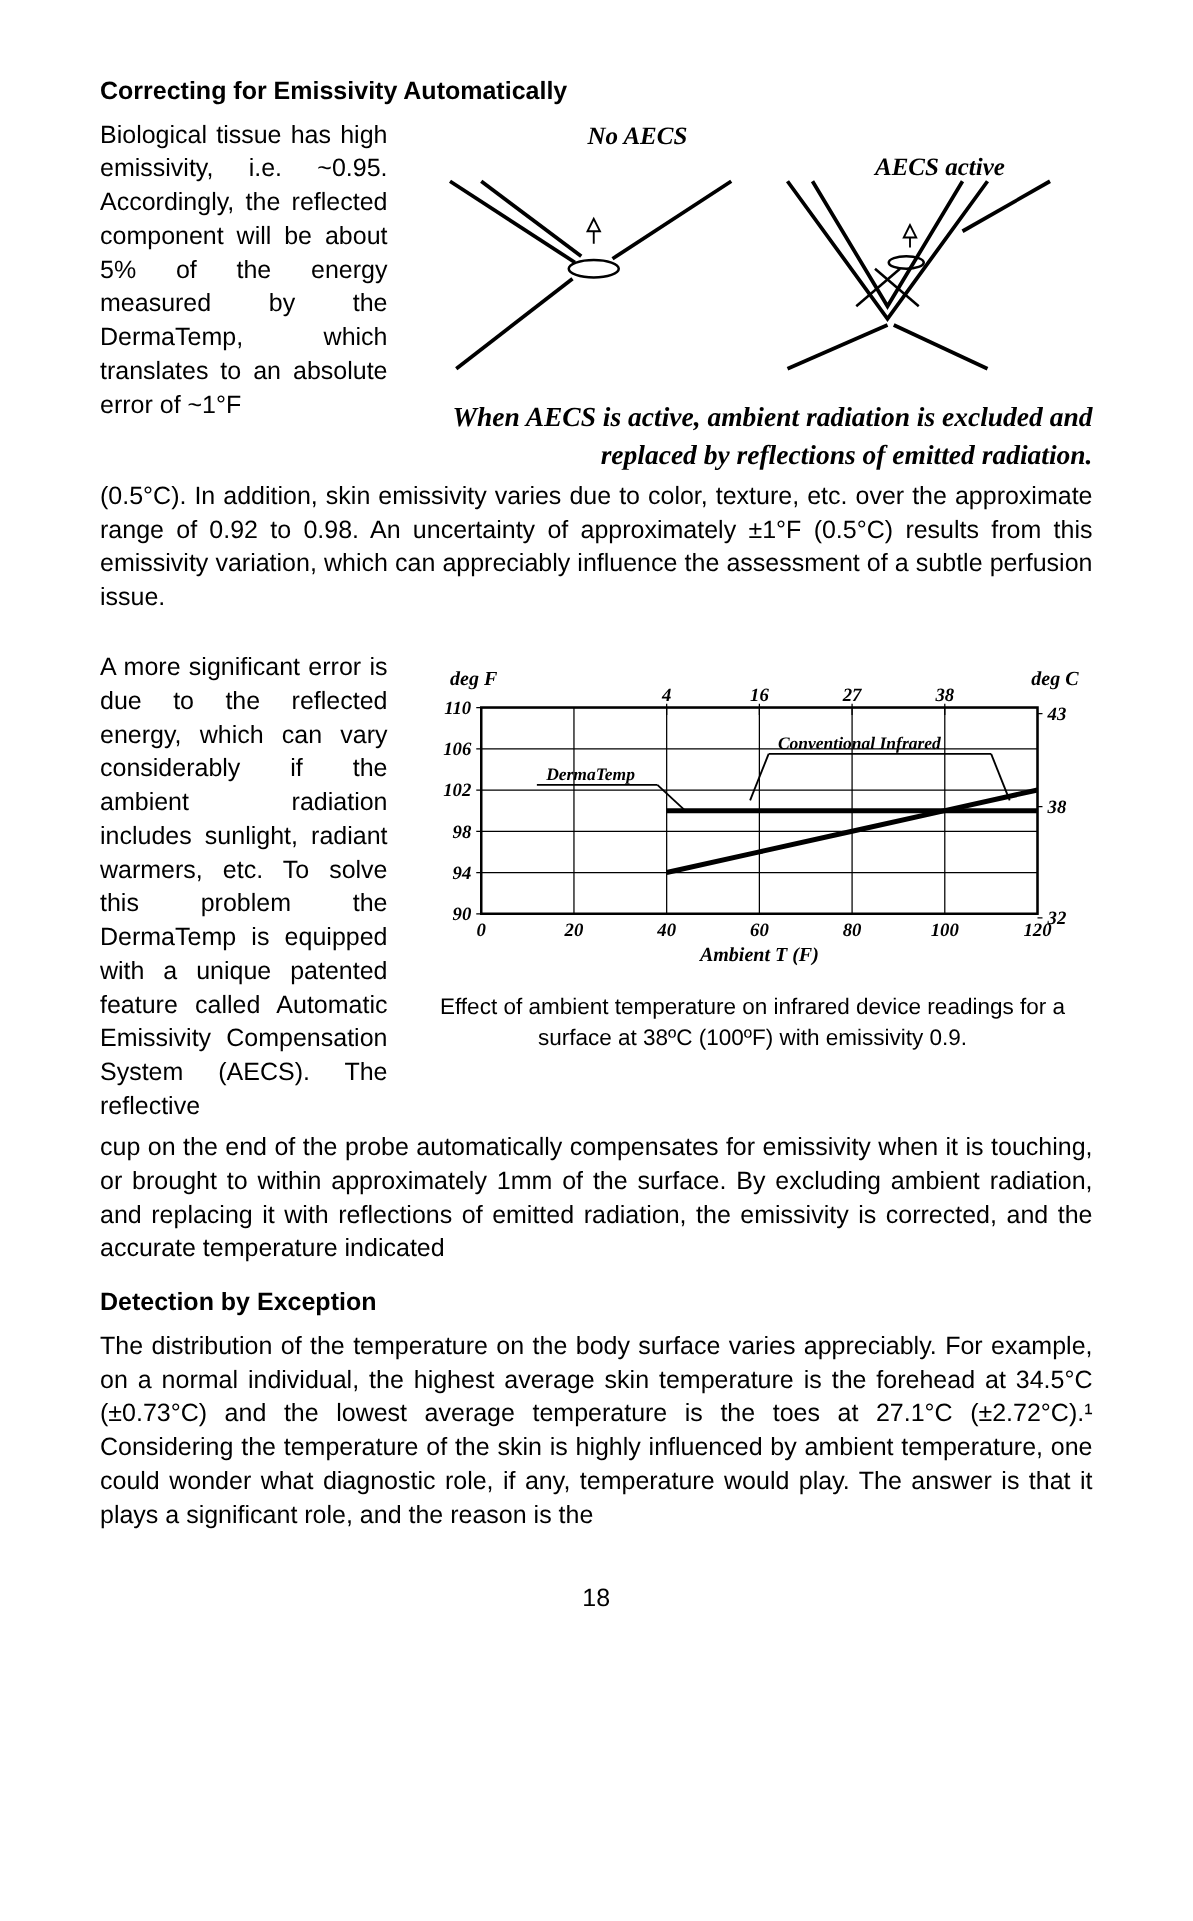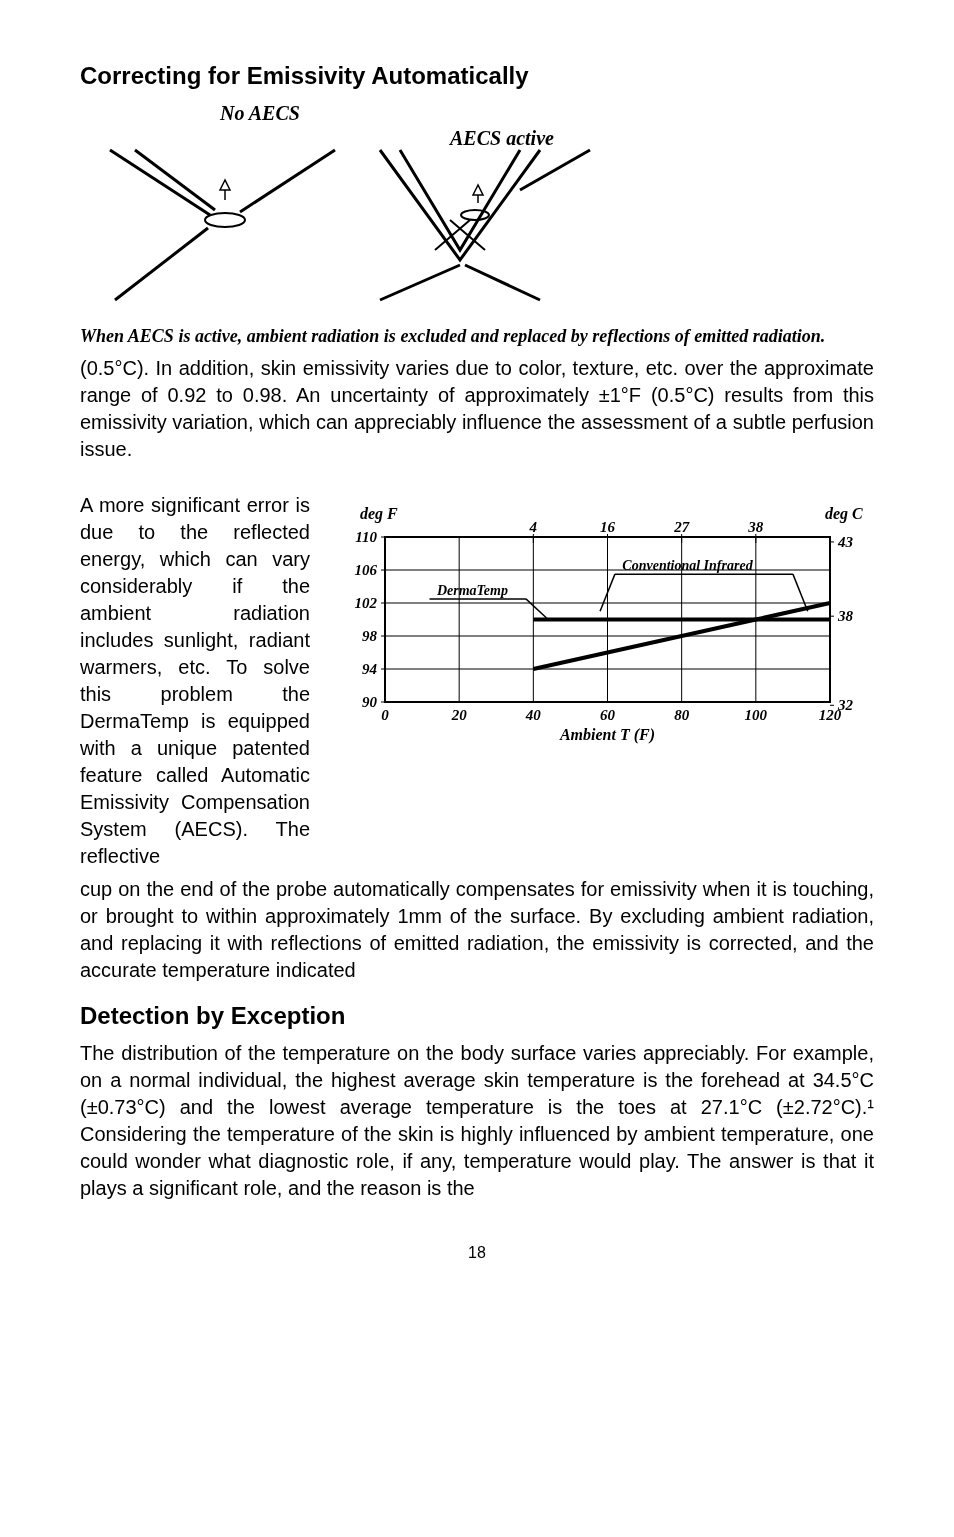--- a/index.html
+++ b/index.html
@@ -6,21 +6,21 @@
     font-family: Arial, Helvetica, sans-serif;
     color: #000;
     background: #fff;
     margin: 0;
     padding: 60px 80px;
     width: 954px;
     box-sizing: border-box;
     line-height: 1.35;
   }
   h2 {
-    font-size: 24px;
+    font-size: 20px;
     font-weight: bold;
     margin: 0 0 8px 0;
   }
   .body-text {
     font-size: 20px;
     text-align: justify;
   }
   .row {
     display: flex;
     gap: 20px;
@@ -34,42 +34,43 @@
     flex: 1;
   }
   .figure {
     font-family: "Times New Roman", serif;
     font-style: italic;
   }
   .fig-caption {
     font-family: "Times New Roman", serif;
     font-style: italic;
     font-weight: bold;
-    font-size: 18px;
-    text-align: left;
+    font-size: 22px;
+    text-align: right;
     margin-top: 4px;
   }
   .chart-caption {
     font-size: 18px;
     text-align: center;
     margin-top: 12px;
   }
   .page-num {
     text-align: center;
-    font-size: 16px;
+    font-size: 20px;
     margin-top: 40px;
   }
   svg { display: block; }
 </style>
 </head>
 <body>
 
 <h2>Correcting for Emissivity Automatically</h2>
 
 <div class="row">
+  <div class="narrow-col body-text">Biological tissue has high emissivity, i.e. ~0.95. Accordingly, the reflected component will be about 5% of the energy measured by the DermaTemp, which translates to an absolute error of ~1°F</div>
   <div class="wide-col">
     <div class="figure">
       <svg viewBox="0 0 520 220" width="520" height="220">
 
         <text x="140" y="20" font-family="Times New Roman" font-weight="bold" font-size="20">No AECS</text>
         <text x="370" y="45" font-family="Times New Roman" font-weight="bold" font-size="20">AECS active</text>
 
         <g>
 
           <ellipse cx="145" cy="120" rx="20" ry="7" fill="none" stroke="#000" stroke-width="2"></ellipse>
@@ -169,20 +170,21 @@
           <path d="M203.33333333333331 177 L277.5 160.5 L351.66666666666663 144 L425.83333333333337 127.5 L500 111 " fill="none" stroke="#000" stroke-width="4"></path>
           <line x1="99.5" y1="106.875" x2="195.91666666666666" y2="106.875" stroke="#000" stroke-width="1.5"></line>
           <line x1="195.91666666666666" y1="106.875" x2="218.16666666666666" y2="127.5" stroke="#000" stroke-width="1.5"></line>
           <text x="106.91666666666666" y="102.875" font-size="14" font-weight="bold">DermaTemp</text>
           <line x1="284.9166666666667" y1="82.125" x2="462.91666666666663" y2="82.125" stroke="#000" stroke-width="1.5"></line>
           <line x1="462.91666666666663" y1="82.125" x2="477.75" y2="119.24999999999999" stroke="#000" stroke-width="1.5"></line>
           <line x1="284.9166666666667" y1="82.125" x2="270.08333333333337" y2="119.24999999999999" stroke="#000" stroke-width="1.5"></line>
           <text x="292.33333333333337" y="78.125" font-size="14" font-weight="bold">Conventional Infrared</text>
         </svg>
     </div>
+    <div class="chart-caption">Effect of ambient temperature on infrared device readings for a surface at 38ºC (100ºF) with emissivity 0.9.</div>
   </div>
 </div>
 
 <div class="body-text" style="margin-top:6px; margin-bottom:16px;">cup on the end of the probe automatically compensates for emissivity when it is touching, or brought to within approximately 1mm of the surface. By excluding ambient radiation, and replacing it with reflections of emitted radiation, the emissivity is corrected, and the accurate temperature indicated</div>
 
 <h2>Detection by Exception</h2>
 <div class="body-text">The distribution of the temperature on the body surface varies appreciably. For example, on a normal individual, the highest average skin temperature is the forehead at 34.5°C (±0.73°C) and the lowest average temperature is the toes at 27.1°C (±2.72°C).¹    Considering the temperature of the skin is highly influenced by ambient temperature, one could wonder what diagnostic role, if any, temperature would play. The answer is that it plays a significant role, and the reason is the</div>
 
 <div class="page-num">18</div>
 

